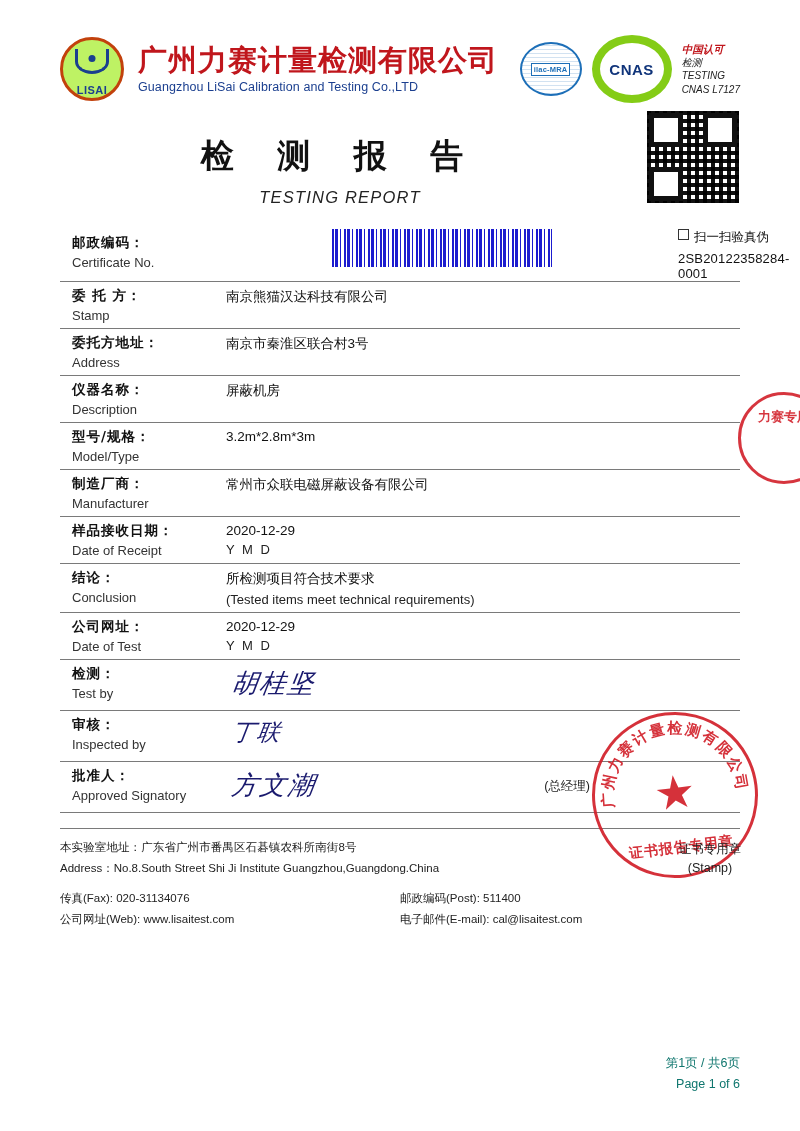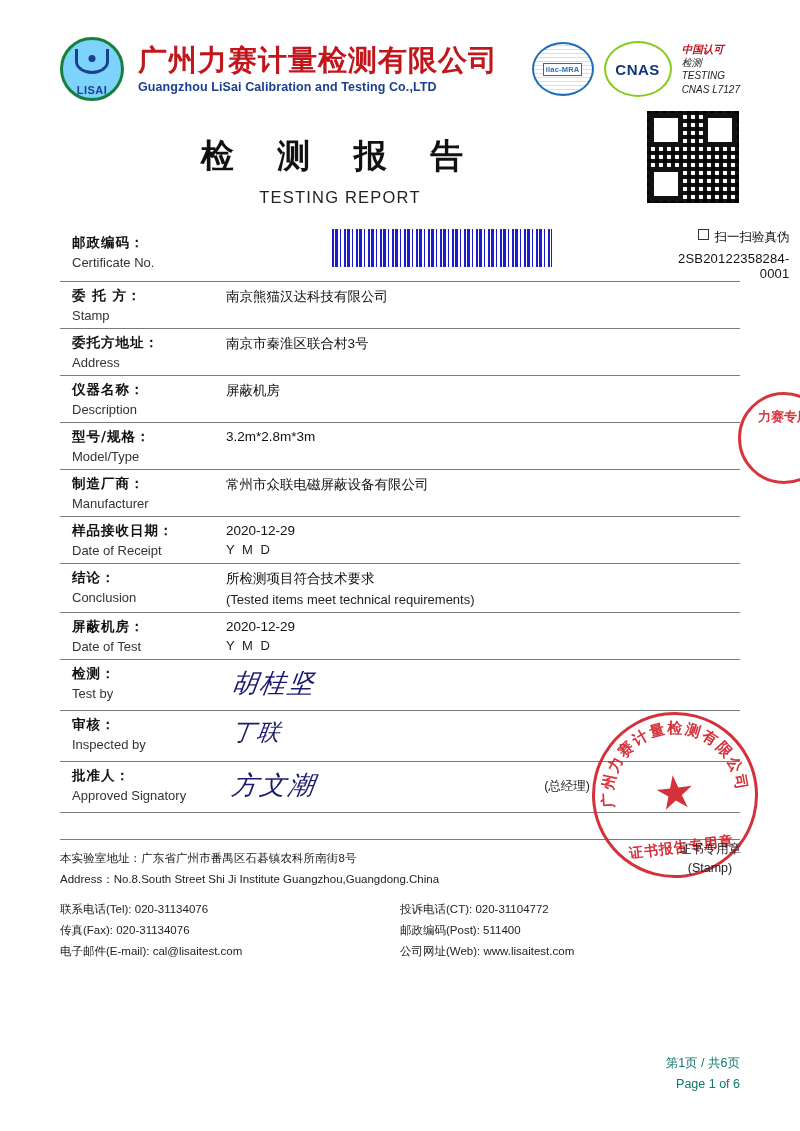--- a/index.html
+++ b/index.html
@@ -27,24 +27,24 @@
   .header {
     display: flex;
     align-items: center;
     height: 62px;
     gap: 10px;
   }
   .logo-mark {
     width: 58px;
     height: 58px;
     border-radius: 50%;
-    border: 3px solid #15803d;
+    border: 3px solid #c2410c;
     position: relative;
     flex: 0 0 auto;
-    background: #7dd3fc;
+    background: #bef264;
   }
   .logo-mark .inner-v {
     position: absolute;
     left: 50%;
     top: 9px;
     transform: translateX(-50%);
     width: 28px;
     height: 22px;
     border: 3px solid #1b3f8f;
     border-top: none;
@@ -78,21 +78,21 @@
   .company-cn {
     font-size: 29px;
     font-weight: bold;
     color: #c0161c;
     letter-spacing: 1px;
     line-height: 1.15;
     font-family: "DejaVu Sans", sans-serif;
   }
   .company-en {
     font-size: 12.5px;
-    font-weight: bold;
+    font-weight: normal;
     color: #1b3f8f;
     letter-spacing: 0.1px;
     margin-top: 3px;
   }
   .header-right {
     margin-left: auto;
     display: flex;
     align-items: center;
     gap: 10px;
   }
@@ -115,21 +115,21 @@
   .ilac .ilac-label {
     background: #fff;
     padding: 1px 2px;
     border: 1px solid #1d6fb8;
     letter-spacing: 0.2px;
   }
   .cnas {
     width: 64px;
     height: 52px;
     border-radius: 50%;
-    border: 2px solid #84cc16;
+    border: 8px solid #84cc16;
     display: flex;
     align-items: center;
     justify-content: center;
     color: #10347a;
     font-size: 15px;
     font-weight: bold;
     letter-spacing: 0.5px;
   }
   .cnas-text {
     font-size: 10px;
@@ -155,20 +155,21 @@
     font-weight: bold;
     letter-spacing: 16px;
     color: #111;
     font-family: "DejaVu Sans", sans-serif;
   }
   .title-en {
     margin-top: 9px;
     font-size: 16.5px;
     letter-spacing: 1.2px;
     color: #222;
+    font-style: italic;
   }
   .qr {
     position: absolute;
     right: 0;
     top: -24px;
     width: 92px;
     height: 92px;
     background-color: #fff;
     background-image:
       repeating-linear-gradient(90deg, #111 0 4px, #fff 4px 8px),
@@ -245,21 +246,20 @@
     height: 38px;
     background-image: repeating-linear-gradient(90deg,
       #1b1bcf 0 2px, #fff 2px 3px, #1b1bcf 3px 6px, #fff 6px 8px,
       #1b1bcf 8px 9px, #fff 9px 12px);
   }
   .verify-cell {
     flex: 1 1 auto;
     font-size: 12.5px;
     color: #111;
     padding-left: 6px;
-    text-align: right;
   }
   .verify-cell .chk {
     display: inline-block;
     width: 9px; height: 9px;
     border: 1px solid #333;
     margin-right: 5px;
     vertical-align: 1px;
   }
   .verify-cell .serial {
     margin-top: 5px;
@@ -362,21 +362,21 @@
     top: 840px;
     width: 140px;
     text-align: center;
     font-size: 12.5px;
     color: #222;
     line-height: 1.5;
   }
 
   
   .footer {
-    margin-top: 26px;
+    margin-top: 15px;
     border-top: 1px solid #7a7a7a;
     padding-top: 8px;
     font-size: 11.5px;
     color: #222;
     line-height: 1.85;
   }
   .footer .two-col {
     display: flex;
   }
   .footer .two-col > div { flex: 1 1 50%; }
@@ -504,21 +504,21 @@
         <div class="en">Conclusion</div>
       </div>
       <div class="value">
         <div>所检测项目符合技术要求</div>
         <div class="line2 plain">(Tested items meet technical requirements)</div>
       </div>
     </div>
 
     <div class="row">
       <div class="label">
-        <div class="cn">屏蔽机房：</div>
+        <div class="cn">公司网址：</div>
         <div class="en">Date of Test</div>
       </div>
       <div class="value">
         <div>2020-12-29</div>
         <div class="line2">Y   M   D</div>
       </div>
     </div>
 
     <div class="row sig-row">
       <div class="label">
@@ -571,30 +571,26 @@
   <div class="stamp-caption">
     <div>证书专用章</div>
     <div>(Stamp)</div>
   </div>
 
   <div class="footer">
     <div class="addr-cn">本实验室地址：广东省广州市番禺区石碁镇农科所南街8号</div>
     <div>Address：No.8.South Street Shi Ji Institute Guangzhou,Guangdong.China</div>
     <div style="height:8px"></div>
     <div class="two-col">
-      <div>联系电话(Tel): 020-31134076</div>
-      <div>投诉电话(CT): 020-31104772</div>
-    </div>
-    <div class="two-col">
       <div>传真(Fax): 020-31134076</div>
       <div>邮政编码(Post): 511400</div>
     </div>
     <div class="two-col">
+      <div>公司网址(Web): www.lisaitest.com</div>
       <div>电子邮件(E-mail): cal@lisaitest.com</div>
-      <div>公司网址(Web): www.lisaitest.com</div>
     </div>
   </div>
 
   <div class="page-num">
     <div>第1页 / 共6页</div>
     <div>Page 1 of 6</div>
   </div>
 
 </div>
 

